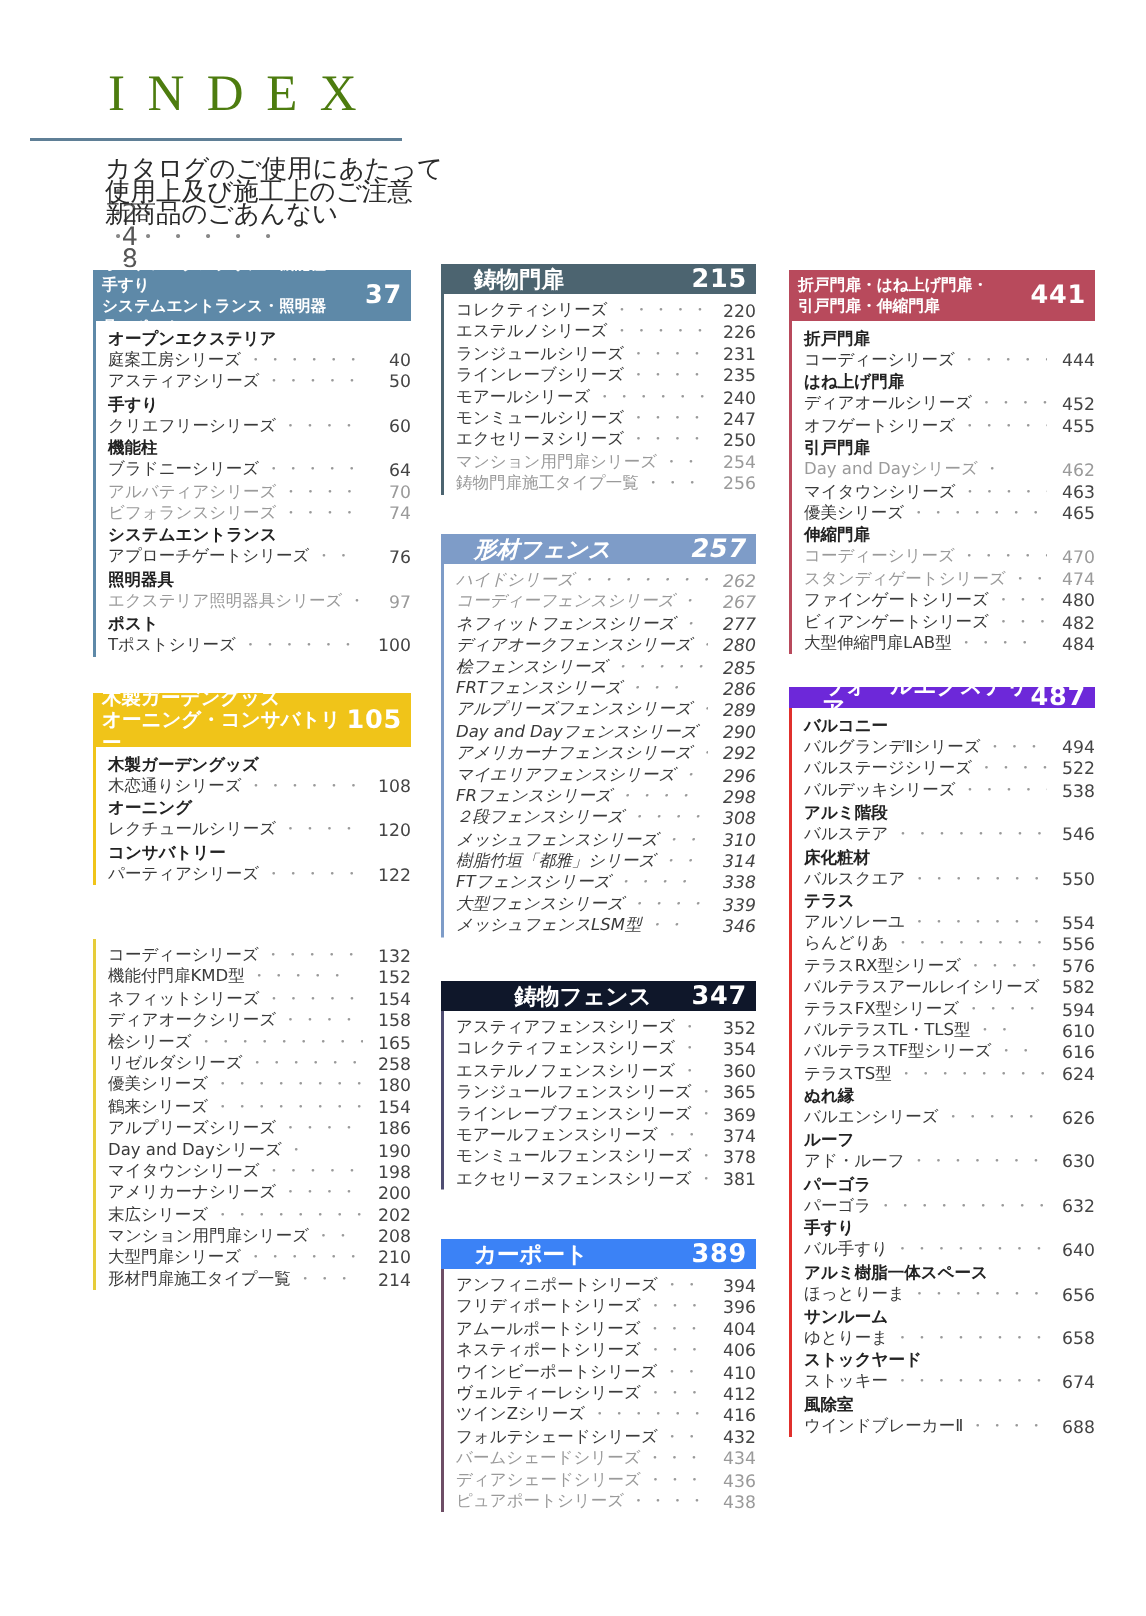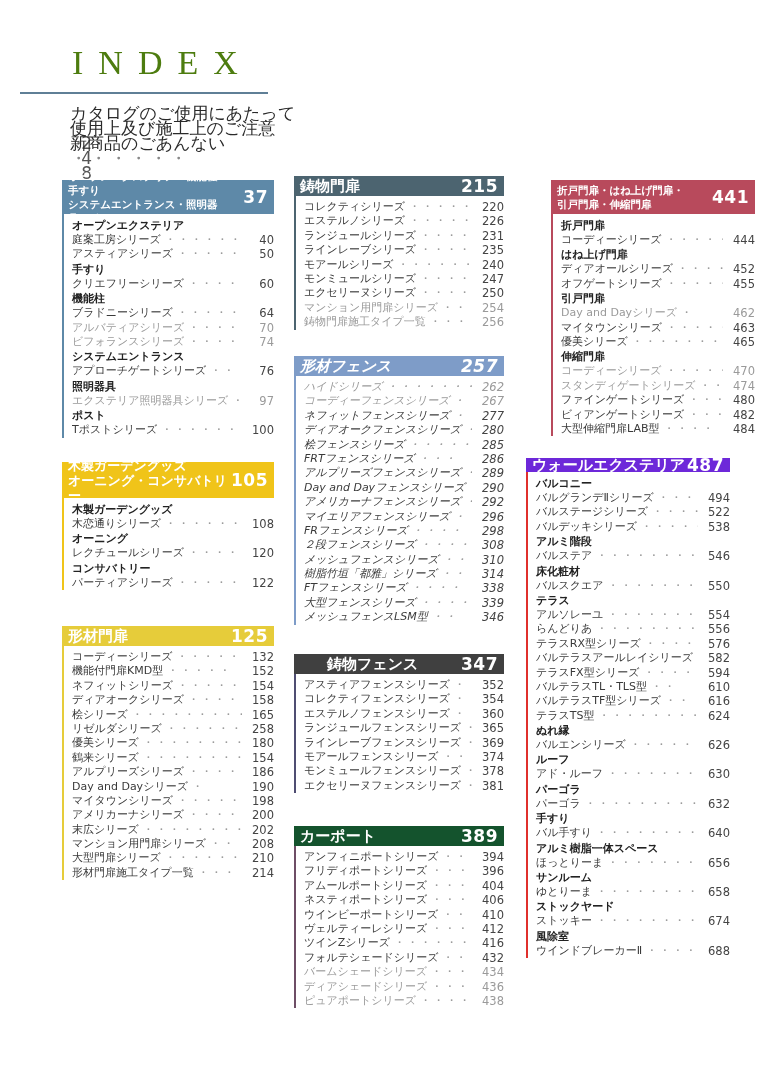--- a/index.html
+++ b/index.html
@@ -18,21 +18,21 @@
   .intro .label { flex: 1; white-space: nowrap; }
   .intro .dots { color: #888; letter-spacing: 3px; margin-right: 10px; }
   .intro .page { width: 22px; text-align: right; color: #555; }
 
   .section { position: absolute; }
   .sec-head {
     display: flex; align-items: center; justify-content: space-between;
     color: #fff; padding: 0 6px 0 6px; font-weight: bold;
   }
   .sec-head .name { font-size: 13px; line-height: 15px; }
-  .sec-head .name.big { font-size: 15px; }
+  .sec-head .name.big { font-size: 15px; margin-left: 16px; }
   .sec-head .name.small { font-size: 10.5px; line-height: 14px; }
   .sec-head .pg { font-size: 17px; font-weight: bold; letter-spacing: 0.5px; }
   .sec-body { border-left: 2px solid; padding: 4px 0 0 8px; }
   .item { display: flex; height: 14.4px; font-size: 11px; line-height: 14.4px; white-space: nowrap; }
   .item .label { flex: 1; overflow: hidden; color: #3a3a3a; }
   .item .page { width: 32px; text-align: right; color: #444; font-size: 11.5px; }
   .item.faded .label, .item.faded .page { color: #9a9a9a; }
   .subhead { height: 15px; font-size: 11px; line-height: 15px; font-weight: bold; color: #222; }
   .leader { color: #999; letter-spacing: 2px; padding-left: 4px; }
 </style>
@@ -133,24 +133,20 @@
         <span class="page">120</span>
       </div>
       <div class="subhead">コンサバトリー</div>
       <div class="item">
         <span class="label">パーティアシリーズ<span class="leader">・・・・・</span></span>
         <span class="page">122</span>
       </div>
     </div>
   </div>
 <div class="section" id="sec-profile_gate" style="left:62px; top:626px; width:212px;">
-    <div class="sec-head" style="background: rgb(230, 204, 58); height: 20px;">
-      <div class="name big">形材門扉</div>
-      <div class="pg">125</div>
-    </div>
     <div class="sec-body" style="border-left-color: rgb(230, 204, 58);">
       <div class="item">
         <span class="label">コーディーシリーズ<span class="leader">・・・・・</span></span>
         <span class="page">132</span>
       </div>
       <div class="item">
         <span class="label">機能付門扉KMD型<span class="leader">・・・・・</span></span>
         <span class="page">152</span>
       </div>
       <div class="item">
@@ -325,21 +321,21 @@
         <span class="label">大型フェンスシリーズ<span class="leader">・・・・</span></span>
         <span class="page">339</span>
       </div>
       <div class="item">
         <span class="label">メッシュフェンスLSM型<span class="leader">・・</span></span>
         <span class="page">346</span>
       </div>
     </div>
   </div>
 <div class="section" id="sec-cast_fence" style="left:294px; top:654px; width:210px;">
-    <div class="sec-head" style="background: #404040; height: 20px; padding-left: 33px;">
+    <div class="sec-head" style="background: #0f172a; height: 20px; padding-left: 33px;">
       <div class="name big">鋳物フェンス</div>
       <div class="pg">347</div>
     </div>
     <div class="sec-body" style="border-left-color: rgb(79, 77, 114);">
       <div class="item">
         <span class="label">アスティアフェンスシリーズ<span class="leader">・</span></span>
         <span class="page">352</span>
       </div>
       <div class="item">
         <span class="label">コレクティフェンスシリーズ<span class="leader">・</span></span>
@@ -365,21 +361,21 @@
         <span class="label">モンミュールフェンスシリーズ<span class="leader">・</span></span>
         <span class="page">378</span>
       </div>
       <div class="item">
         <span class="label">エクセリーヌフェンスシリーズ<span class="leader">・</span></span>
         <span class="page">381</span>
       </div>
     </div>
   </div>
 <div class="section" id="sec-carport" style="left:294px; top:826px; width:210px;">
-    <div class="sec-head" style="background: #14532d; height: 20px;">
+    <div class="sec-head" style="background: #3b82f6; height: 20px;">
       <div class="name big">カーポート</div>
       <div class="pg">389</div>
     </div>
     <div class="sec-body" style="border-left-color: rgb(110, 78, 102);">
       <div class="item">
         <span class="label">アンフィニポートシリーズ<span class="leader">・・</span></span>
         <span class="page">394</span>
       </div>
       <div class="item">
         <span class="label">フリディポートシリーズ<span class="leader">・・・</span></span>
@@ -416,21 +412,21 @@
       <div class="item faded">
         <span class="label">ディアシェードシリーズ<span class="leader">・・・</span></span>
         <span class="page">436</span>
       </div>
       <div class="item faded">
         <span class="label">ピュアポートシリーズ<span class="leader">・・・・</span></span>
         <span class="page">438</span>
       </div>
     </div>
   </div>
-<div class="section" id="sec-folding_gate" style="left:526px; top:180px; width:204px;margin-left:25px;">
+<div class="section" id="sec-folding_gate" style="left:526px; top:180px; width:204px;">
     <div class="sec-head" style="background: rgb(184, 74, 92); height: 34px;">
       <div class="name small">
         <div>折戸門扉・はね上げ門扉・</div>
         <div>引戸門扉・伸縮門扉</div>
       </div>
       <div class="pg">441</div>
     </div>
     <div class="sec-body" style="border-left-color: rgb(184, 74, 92);">
       <div class="subhead">折戸門扉</div>
       <div class="item">

